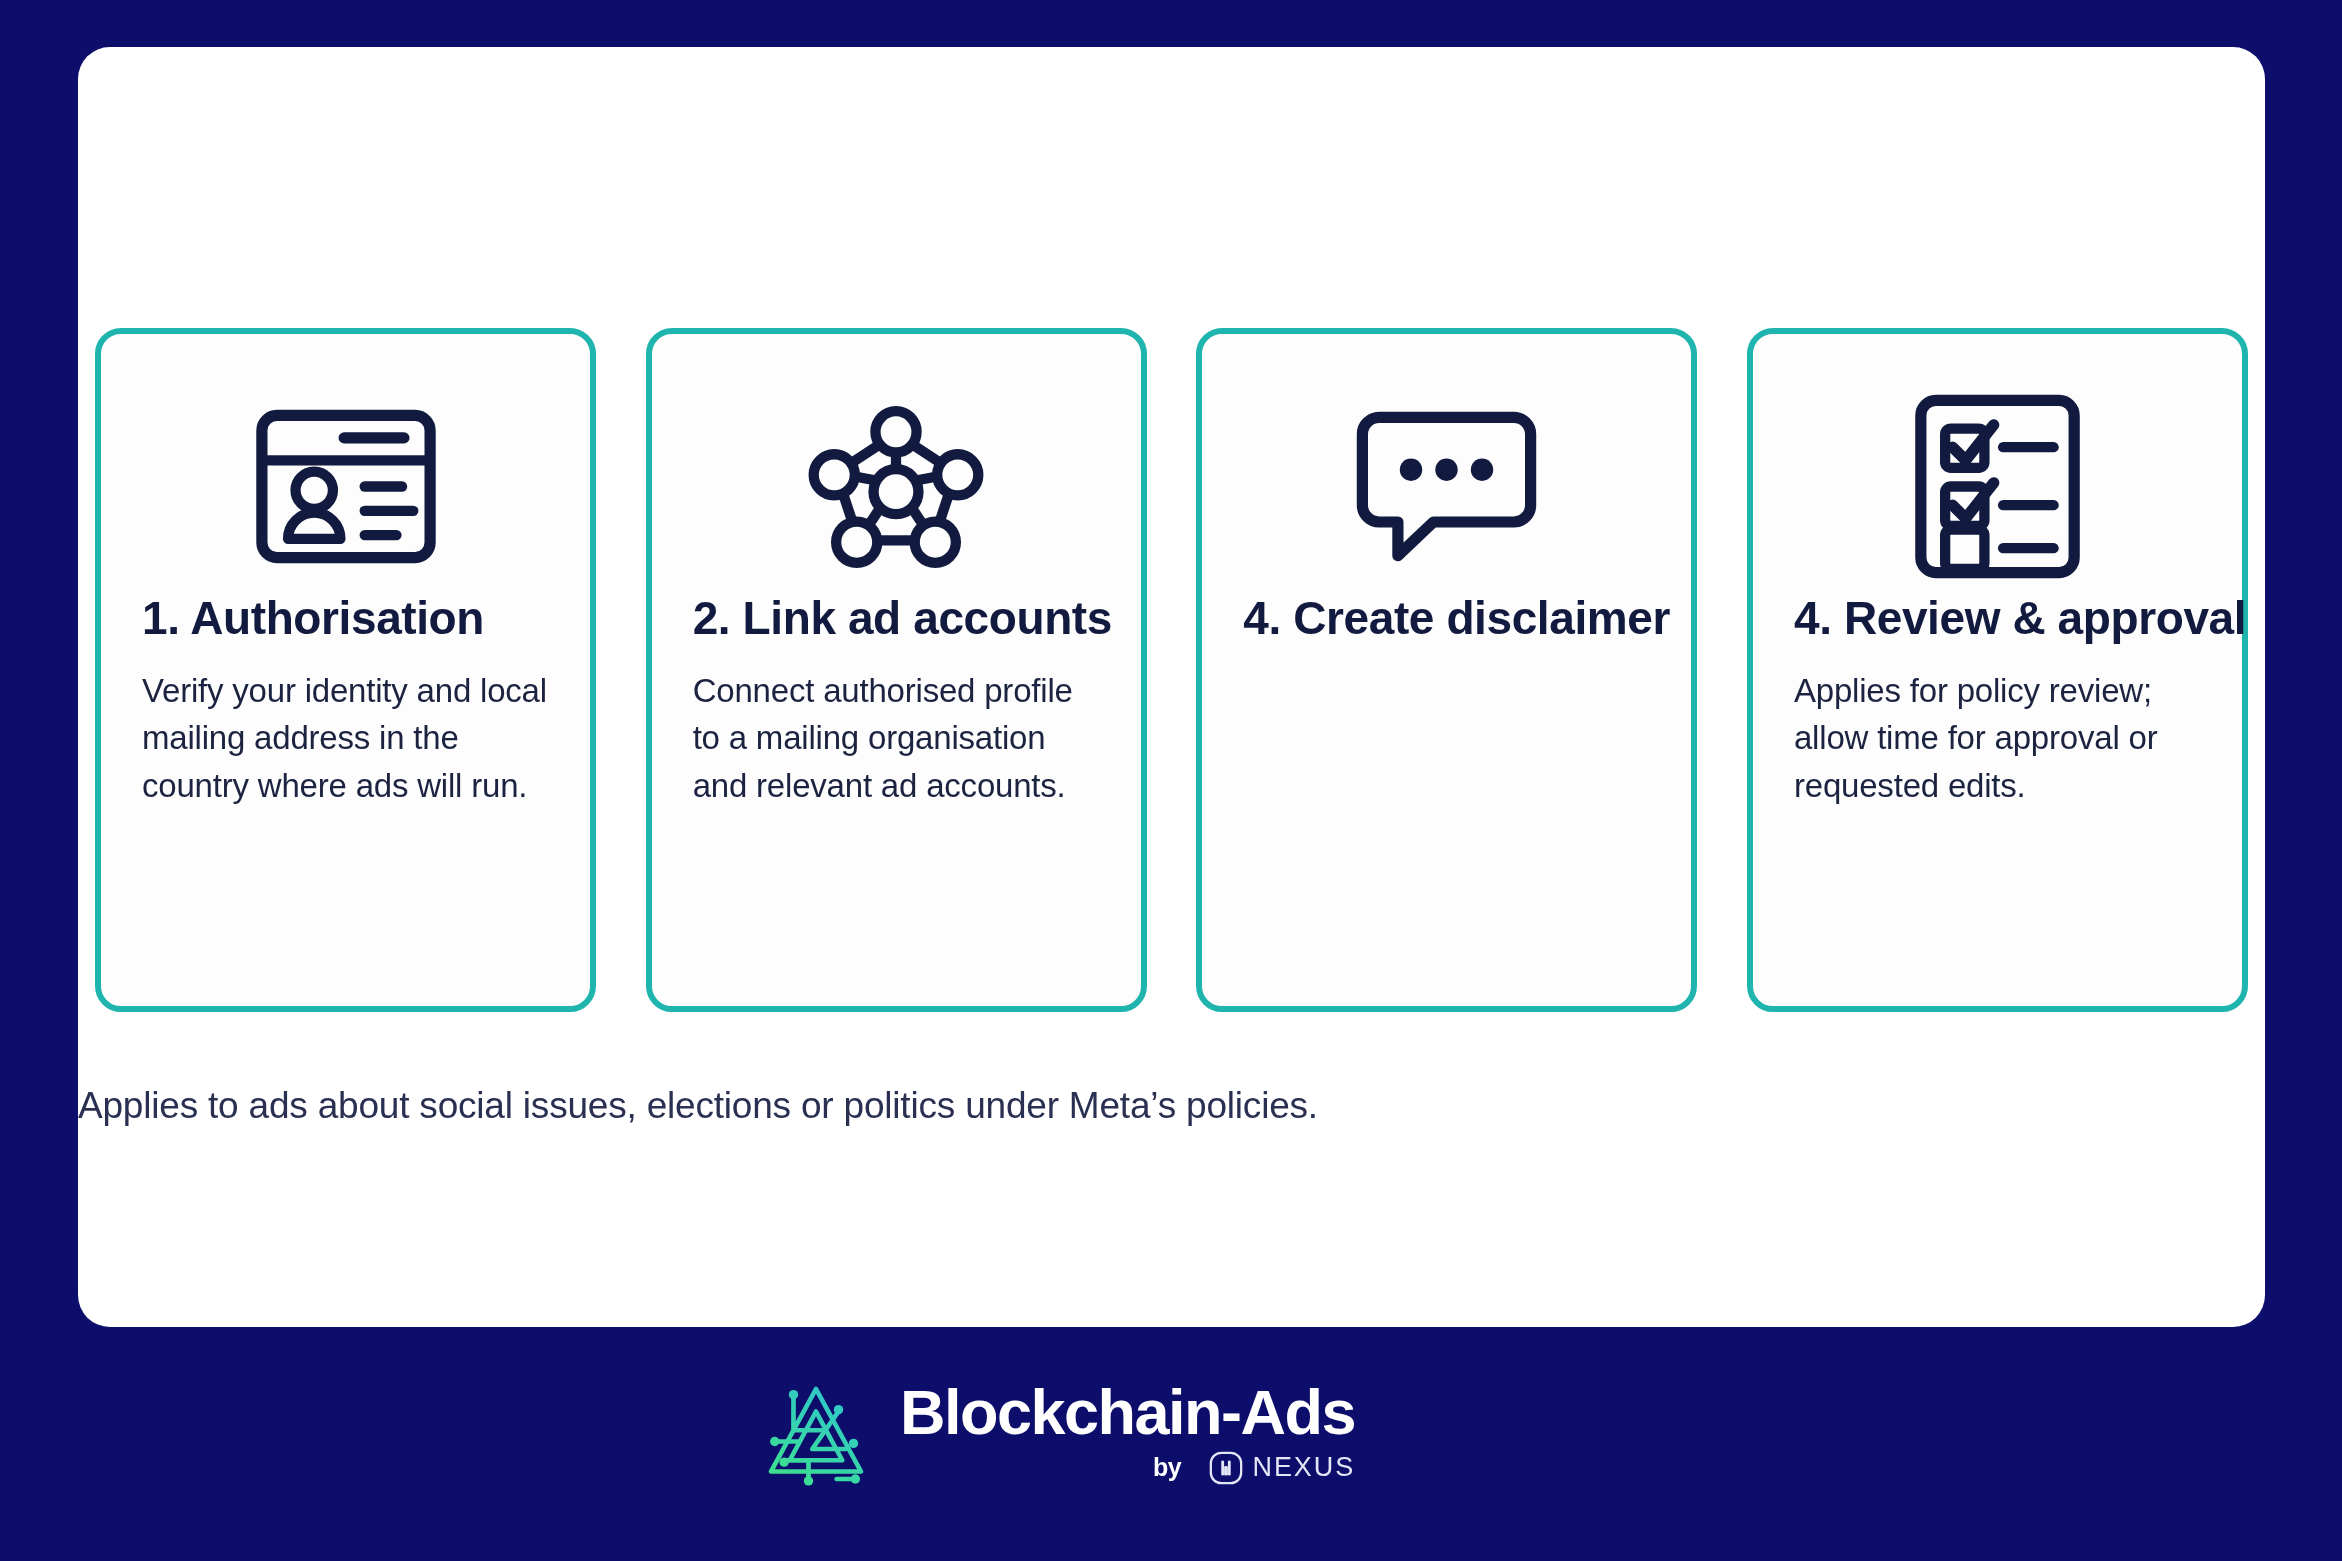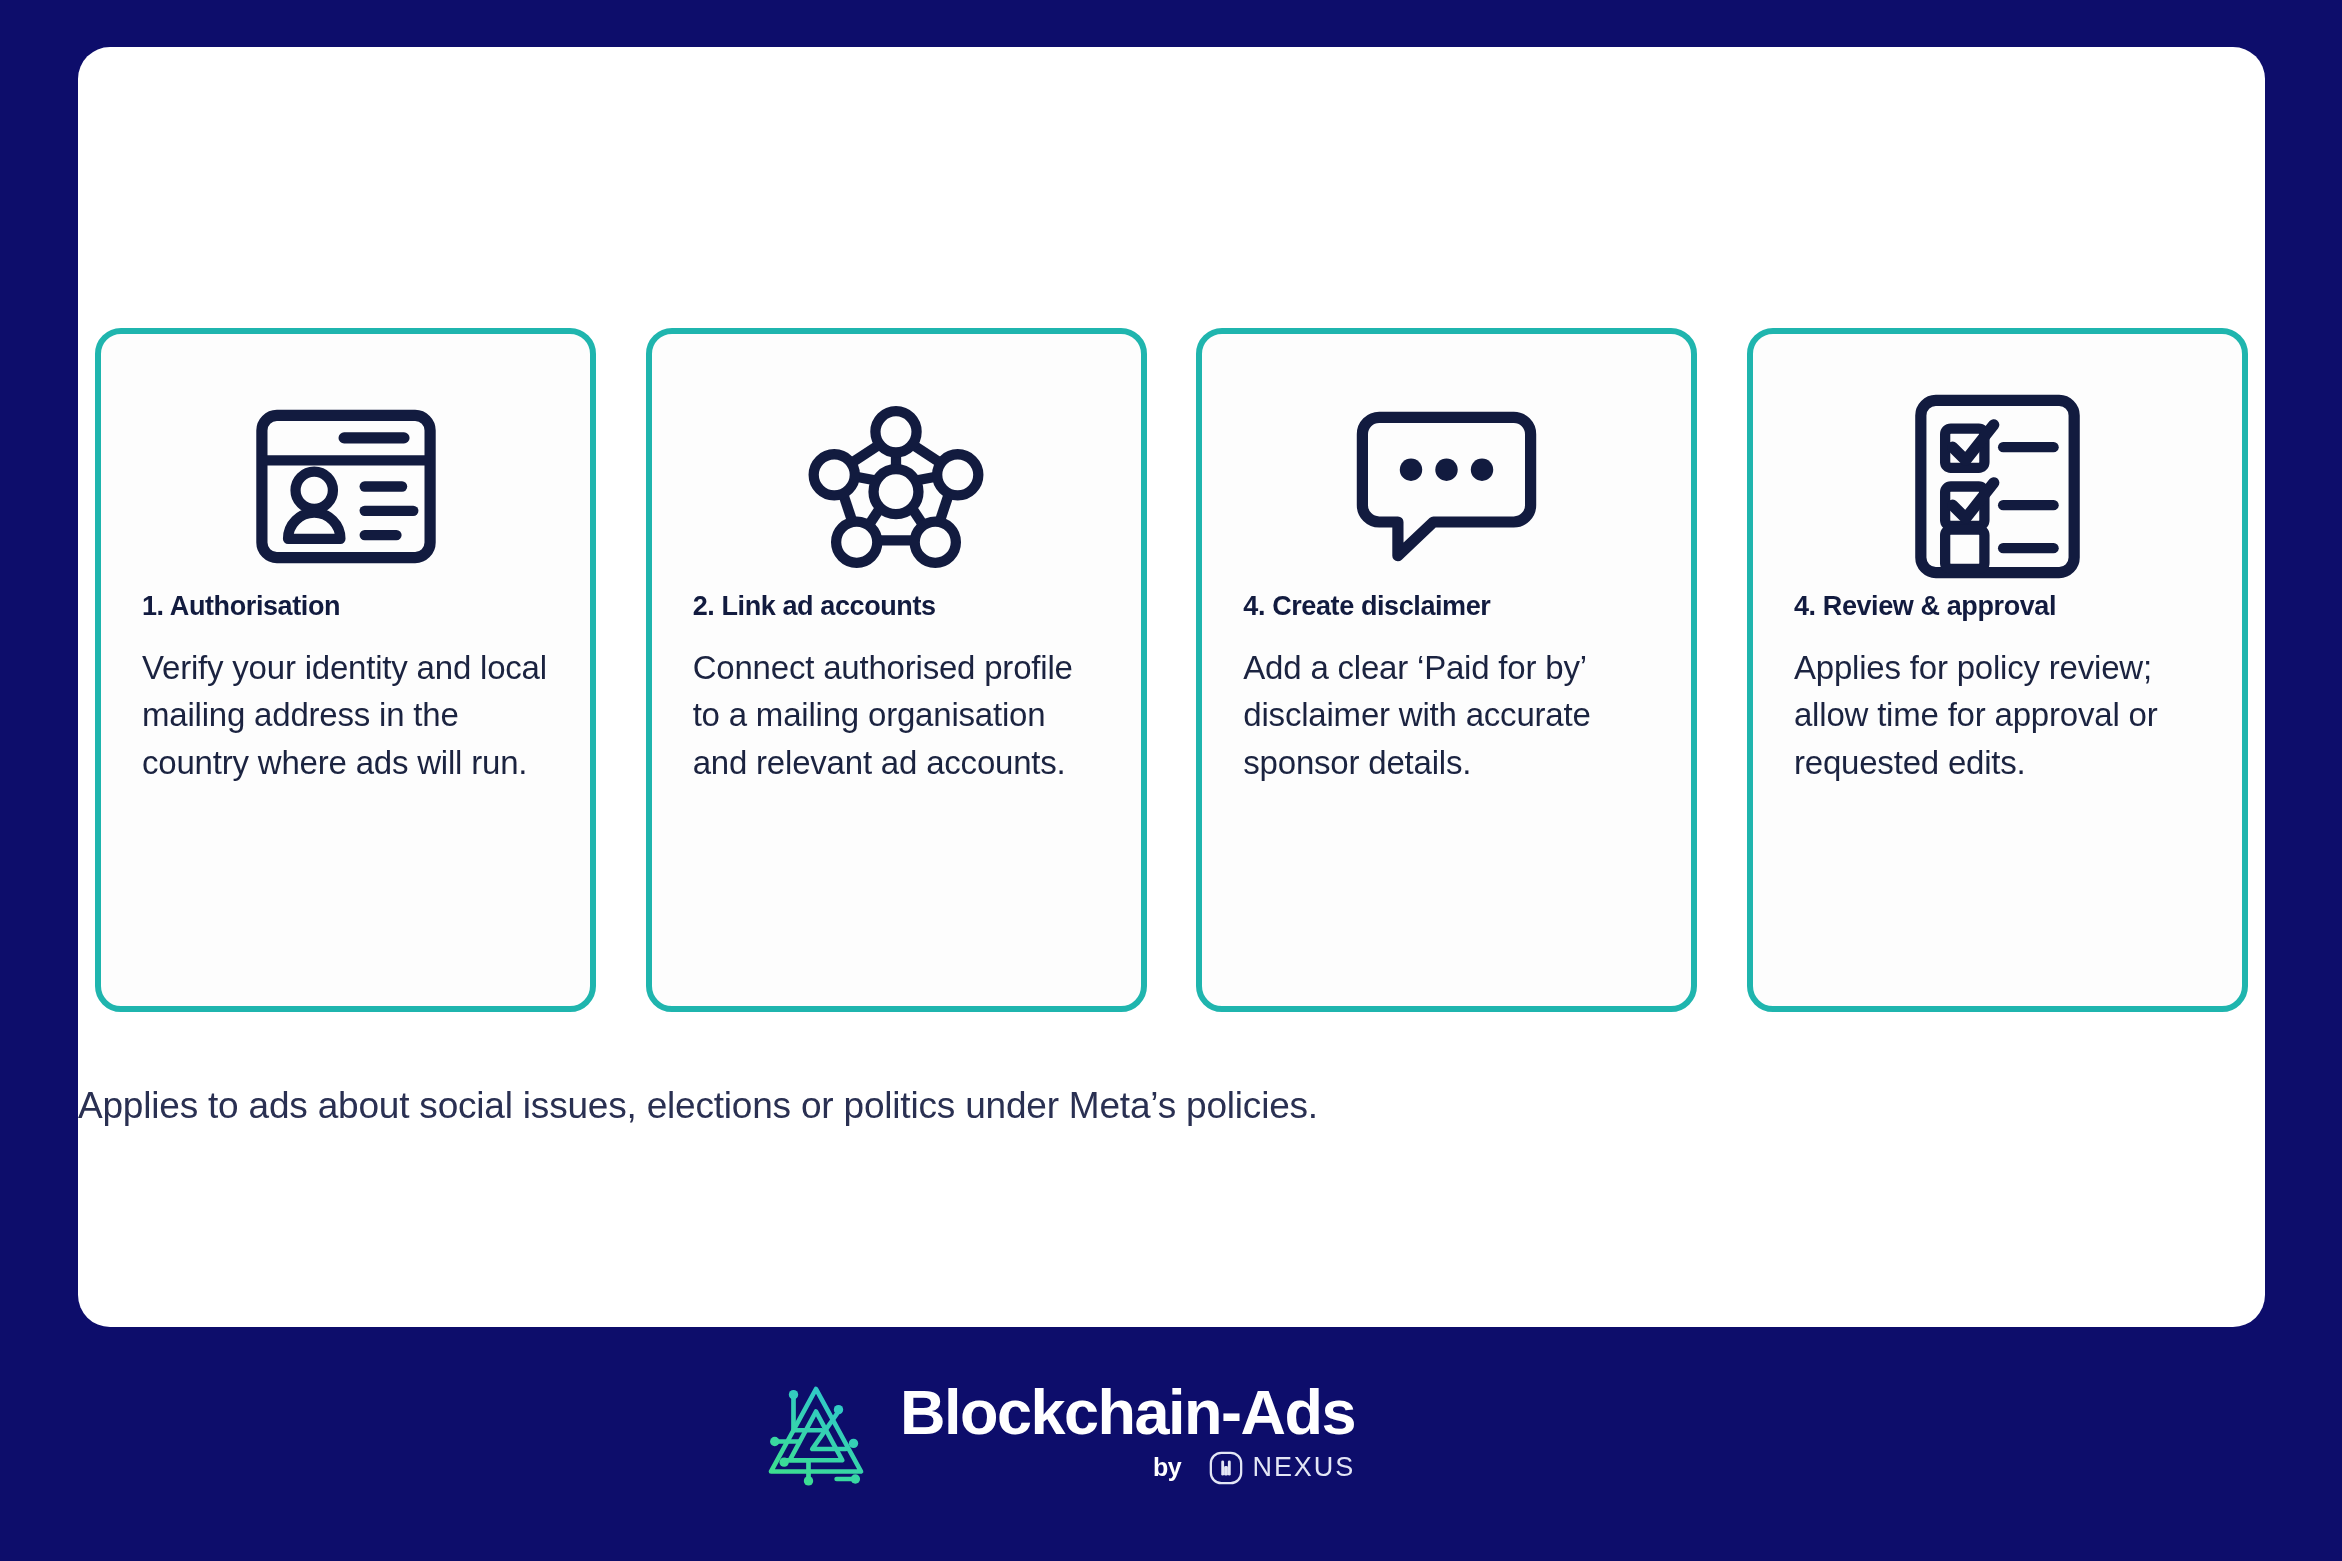--- a/index.html
+++ b/index.html
@@ -55,21 +55,21 @@
     width: 100%;
     height: 201px;
     display: flex;
     align-items: center;
     justify-content: center;
   }
 
   .card-icon svg { display: block; }
 
   .card-title {
-    font-size: 27px;
+    font-size: 46px;
     font-weight: bold;
     color: #121b3f;
     letter-spacing: -0.4px;
     margin-top: 3.7px;
     margin-bottom: 22.5px;
     white-space: nowrap;
   }
 
   .card-body {
     font-size: 33px;
@@ -203,21 +203,20 @@
     <div class="card">
       <div class="card-icon">
         <svg width="187" height="157" viewBox="0 0 200 168" fill="none">
           <path d="M28 10 H172 a18 18 0 0 1 18 18 V104 a18 18 0 0 1 -18 18 H86 L48 158 V122 H28 a18 18 0 0 1 -18 -18 V28 a18 18 0 0 1 18 -18 Z" stroke="#121b3f" stroke-width="12" stroke-linejoin="round" fill="none"></path>
           <circle cx="62" cy="66" r="12" fill="#121b3f"></circle>
           <circle cx="100" cy="66" r="12" fill="#121b3f"></circle>
           <circle cx="138" cy="66" r="12" fill="#121b3f"></circle>
         </svg>
       </div>
       <div class="card-title">4. Create disclaimer</div>
-      <div class="card-body">Add a clear ‘Paid for by’ disclaimer with accurate sponsor details.</div>
     </div>
 
     <div class="card">
       <div class="card-icon">
         <svg width="169" height="187" viewBox="0 0 180 200" fill="none">
           <rect x="8" y="8" width="164" height="184" rx="16" stroke="#121b3f" stroke-width="12"></rect>
           <rect x="34" y="38" width="42" height="42" rx="6" stroke="#121b3f" stroke-width="11"></rect>
           <path d="M42 58 L56 72 L86 34" stroke="#121b3f" stroke-width="12" stroke-linecap="round" stroke-linejoin="round" fill="none"></path>
           <rect x="34" y="100" width="42" height="42" rx="6" stroke="#121b3f" stroke-width="11"></rect>
           <path d="M42 120 L56 134 L86 96" stroke="#121b3f" stroke-width="12" stroke-linecap="round" stroke-linejoin="round" fill="none"></path>

